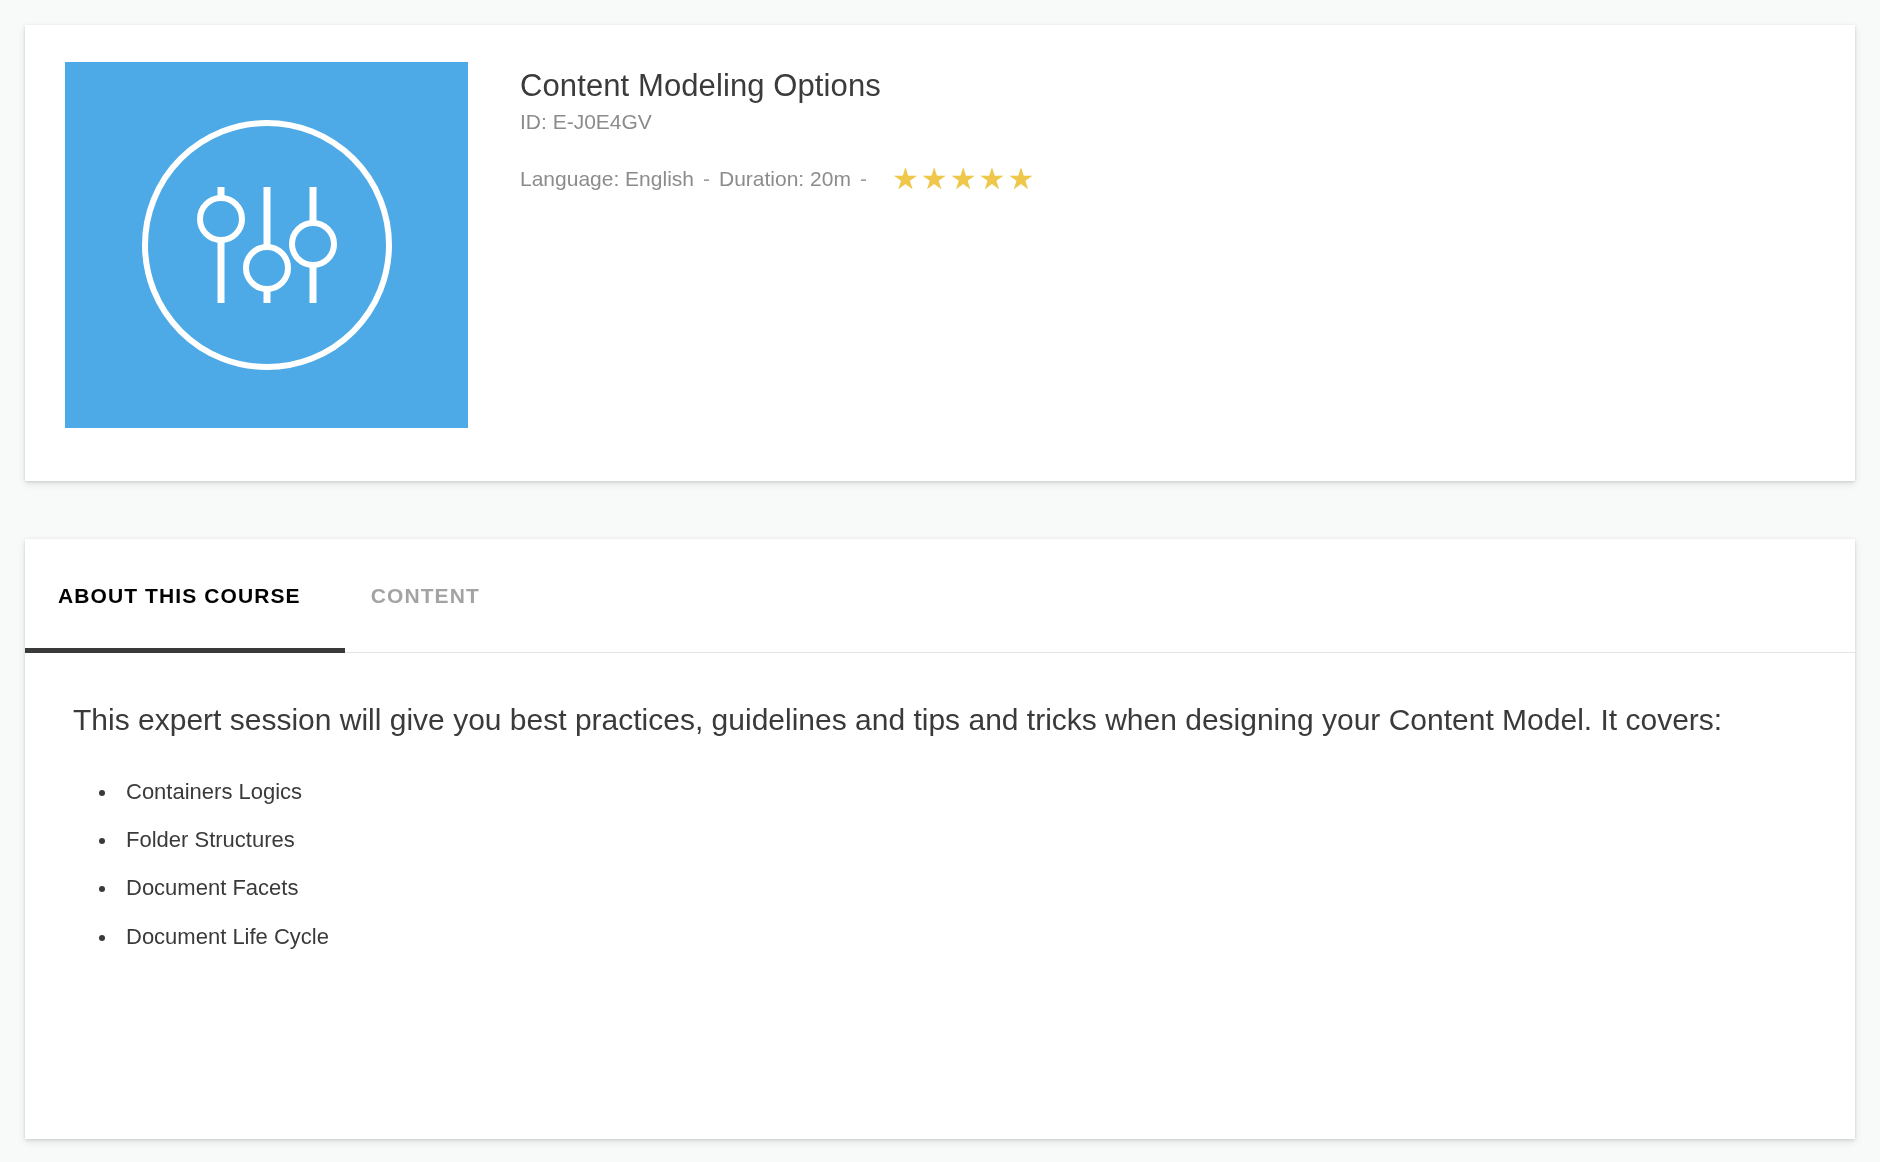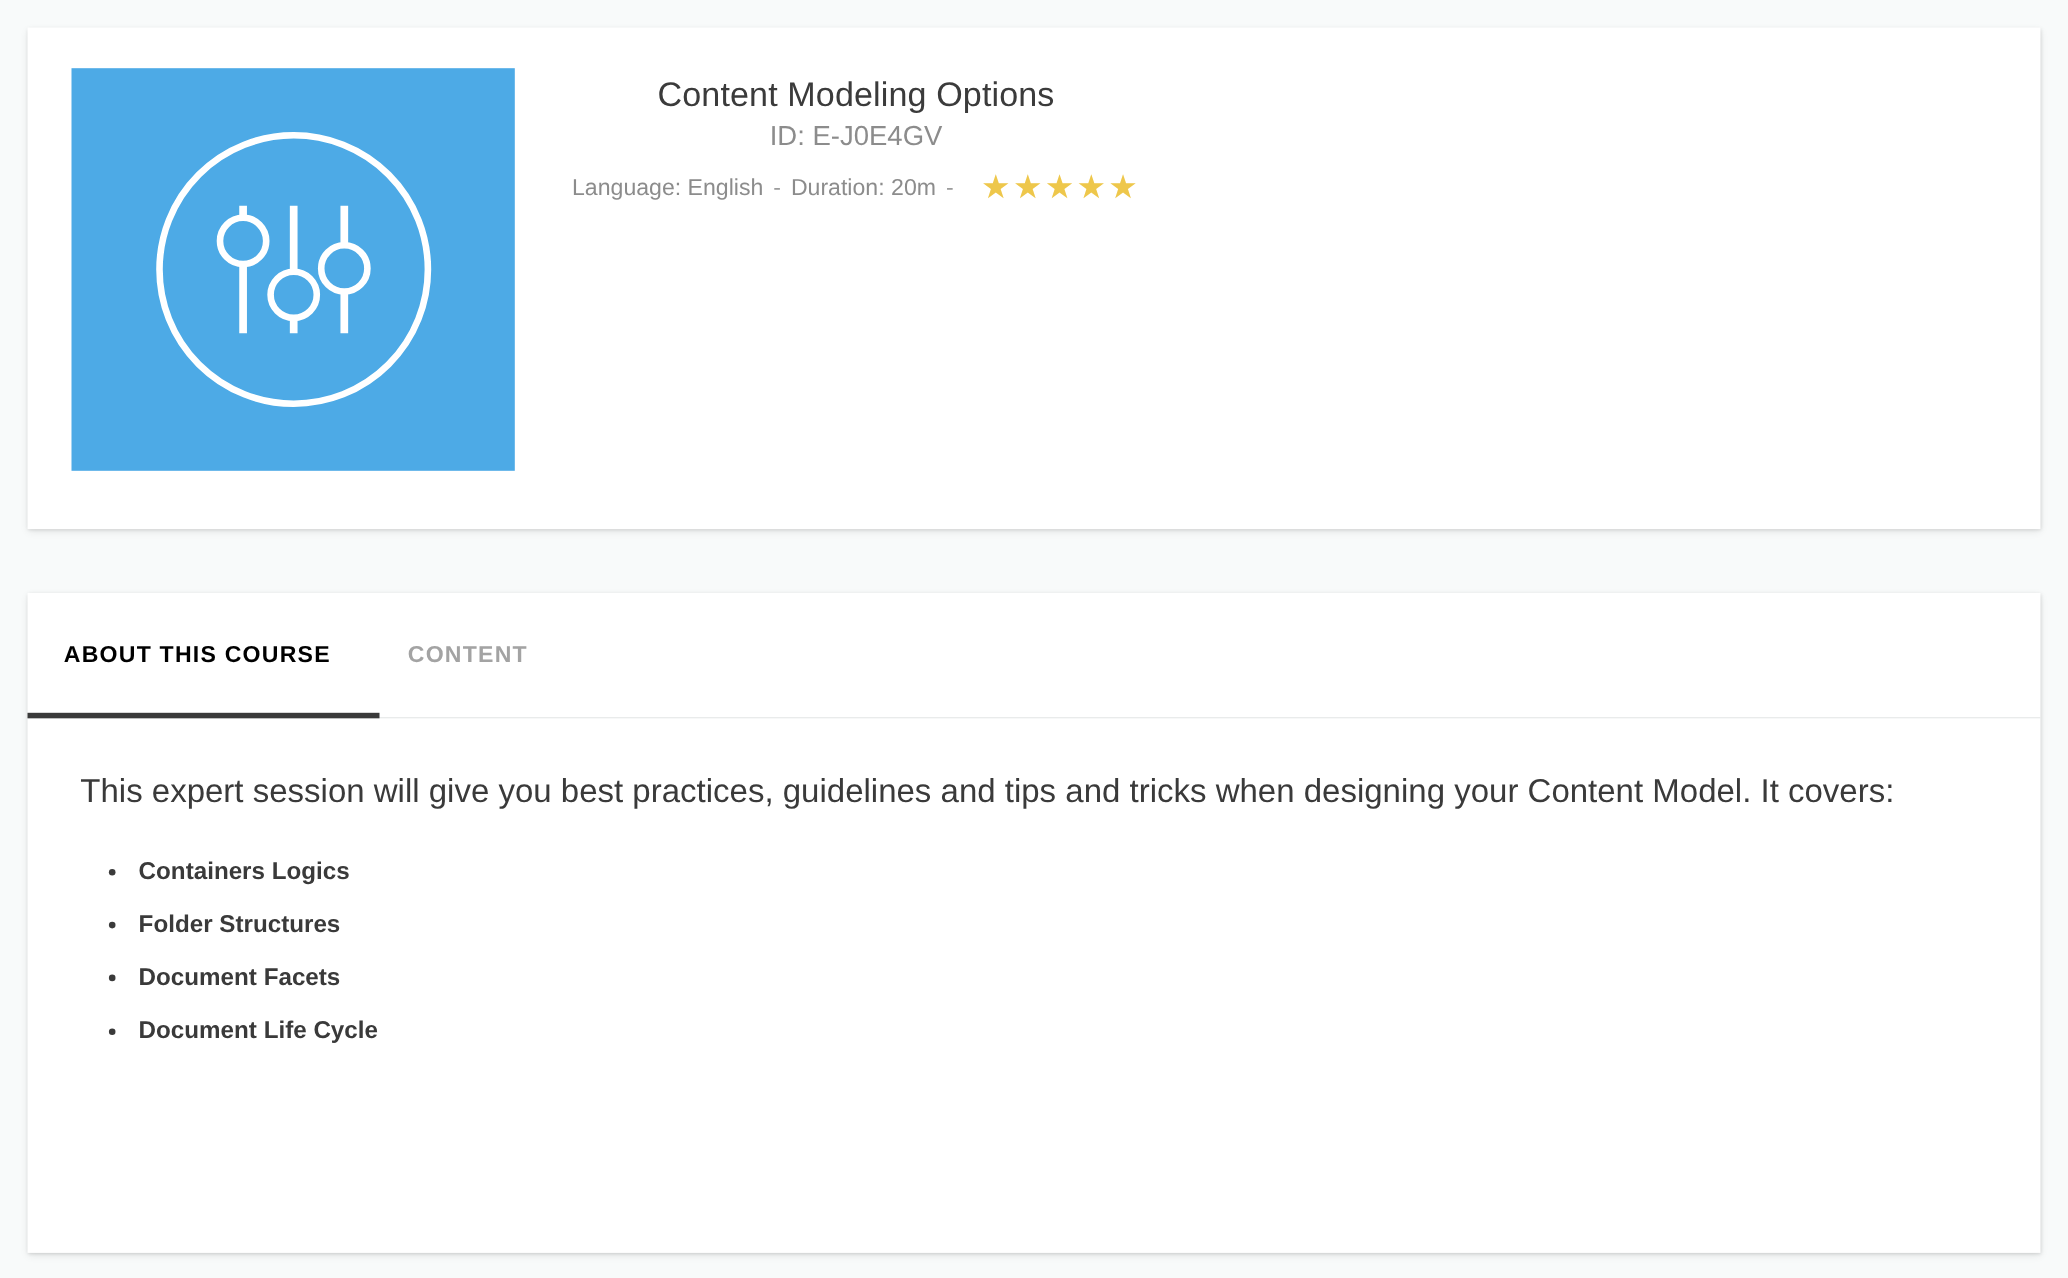--- a/index.html
+++ b/index.html
@@ -30,21 +30,20 @@
     box-shadow: 0 1px 3px rgba(0,0,0,0.13), 0 3px 8px rgba(0,0,0,0.09);
     box-sizing: border-box;
   }
 
   
   .header-card {
     height: 456px;
     padding: 37px 40px;
     display: flex;
     align-items: flex-start;
-    text-align: center;
   }
 
   .thumb {
     width: 403px;
     height: 366px;
     flex: 0 0 403px;
     background: #4daae6;
     display: flex;
     align-items: center;
     justify-content: center;
@@ -60,23 +59,23 @@
   .course-title {
     font-size: 31px;
     line-height: 1.15;
     color: #3b3b3b;
     font-weight: 400;
     margin: 0 0 6px 0;
     letter-spacing: 0.1px;
   }
 
   .course-id {
-    font-size: 25px;
+    font-size: 21px;
     color: #8c8c8c;
-    margin: 0 0 17px 0;
+    margin: 0 0 30px 0;
     font-weight: 400;
   }
 
   .course-sub {
     display: flex;
     align-items: center;
     font-size: 21px;
     color: #8c8c8c;
     font-weight: 400;
   }
@@ -149,21 +148,20 @@
     font-size: 30px;
     line-height: 1.35;
     color: #3a3a3a;
     font-weight: 400;
   }
 
   .bullets {
     margin: 38px 0 0 0;
     padding: 0 0 0 26px;
     list-style: none;
-    font-weight: bold;
   }
   .bullets li {
     position: relative;
     font-size: 22px;
     line-height: 1.2;
     color: #3a3a3a;
     padding: 0 0 0 27px;
     margin-bottom: 22px;
   }
   .bullets li::before {

